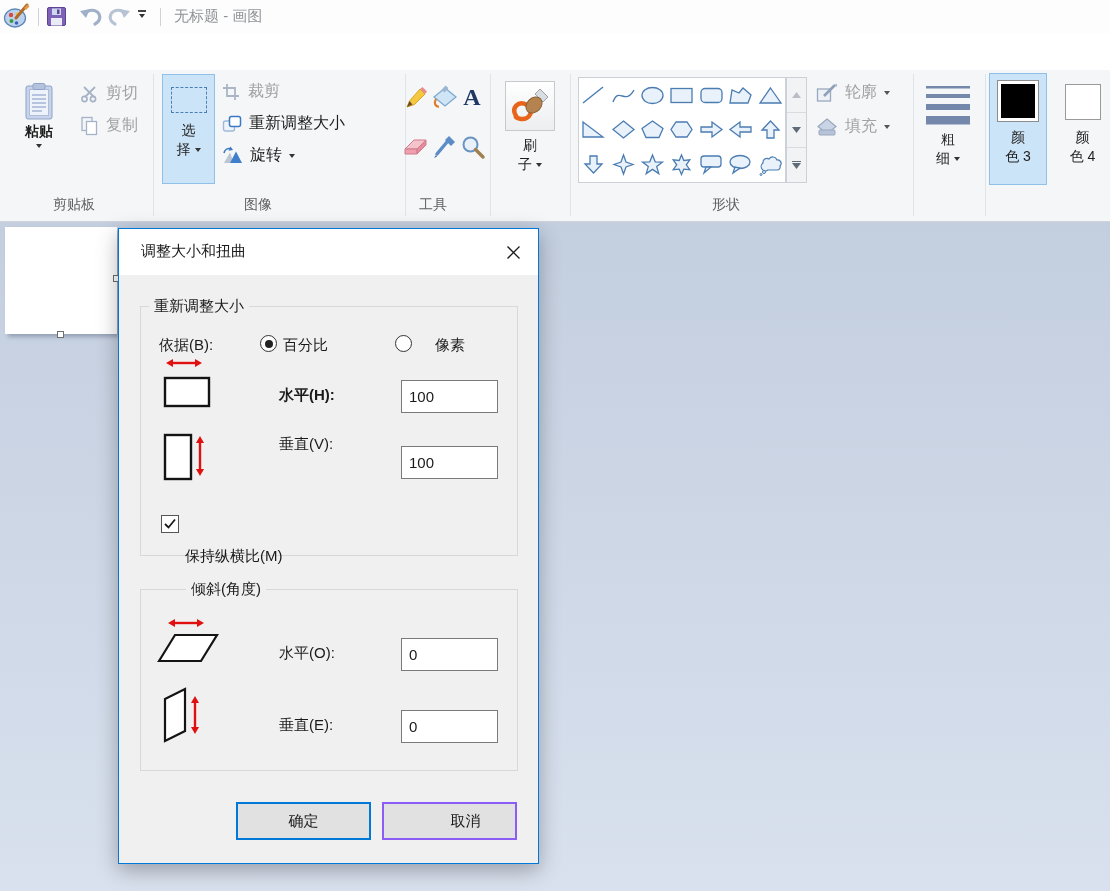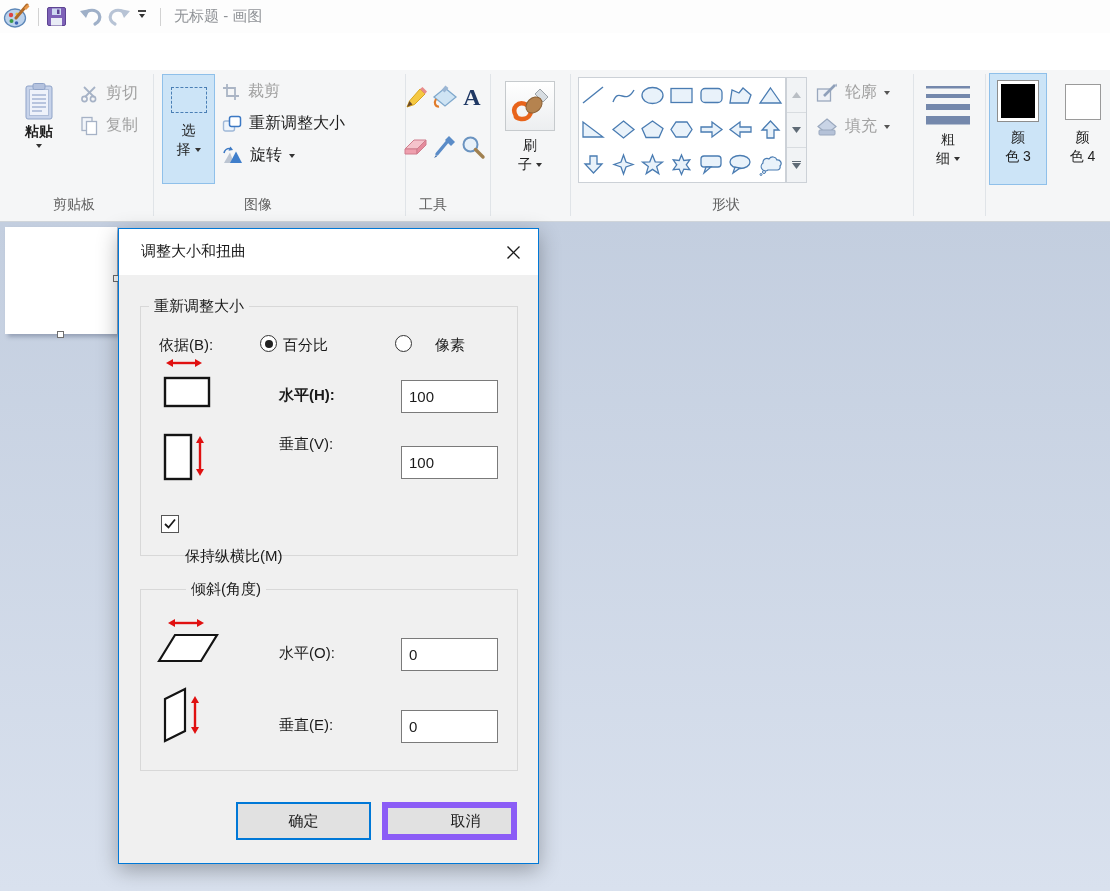--- a/index.html
+++ b/index.html
@@ -55,21 +55,21 @@
   #dlg-close { left:378px; top:9px; width:32px; height:28px; display:flex; align-items:center; justify-content:center; }
   .gbox { position:absolute; border:1px solid #d8d8d8; }
   .gbox-label { position:absolute; font-size:15px; color:#1a1a1a; background:#f0f0f0; padding:0 5px; white-space:nowrap; }
   .dlab { position:absolute; font-size:15px; color:#1a1a1a; white-space:nowrap; }
   .txt { position:absolute; width:97px; height:33px; border:1px solid #7a7a7a; background:#fff; font-family:inherit; font-size:15px; color:#1a1a1a; padding:0 0 0 7px; }
   .radio { position:absolute; width:17px; height:17px; border:1px solid #333; border-radius:50%; background:#fff; display:flex; align-items:center; justify-content:center; }
   .radio .dot { width:8px; height:8px; border-radius:50%; background:#222; }
   .checkbox { position:absolute; width:18px; height:18px; border:1px solid #555; background:#fff; display:flex; align-items:center; justify-content:center; }
   .dbtn { position:absolute; width:135px; height:38px; background:#e1e1e1; display:flex; align-items:center; justify-content:center; font-size:15px; color:#1a1a1a; }
   #btn-ok { border:2px solid #0078d7; }
-  #btn-cancel { border:6px solid #8b5cf6;padding-left:32px; }
+  #btn-cancel { border:2px solid #8b5cf6;padding-left:32px; }
 </style>
 </head>
 <body>
 
 <div id="app">
 
   <div id="titlebar" class="abs">
     <span class="abs" style="left:3px;top:3px;">
       <svg width="28" height="27" viewBox="0 0 28 27">
         <ellipse cx="12" cy="15" rx="10.5" ry="9" fill="#bcd2ec" stroke="#5d87b8" stroke-width="1.3"></ellipse>

